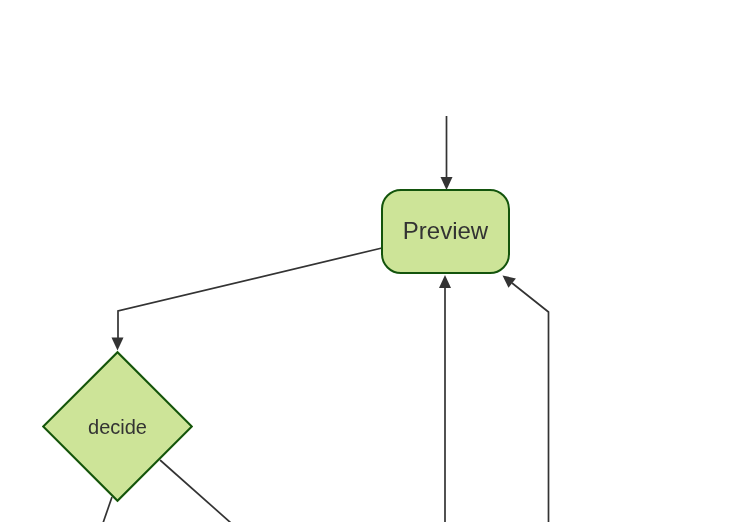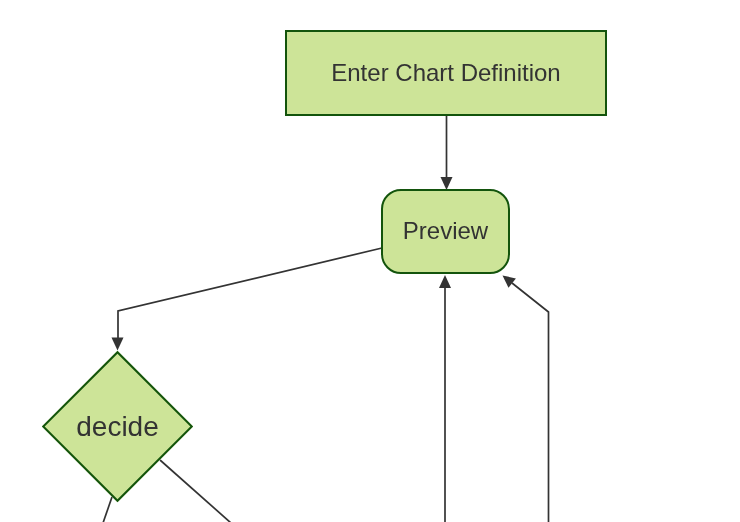--- a/index.html
+++ b/index.html
@@ -70,21 +70,21 @@
   }
   .node-diamond-label {
     position: absolute;
     z-index: 3;
     left: 42px; top: 411px;
     width: 151px; height: 32px;
     display: flex;
     align-items: center;
     justify-content: center;
     color: var(--label-text);
-    font-size: 28px;
+    font-size: 20px;
     white-space: nowrap;
   }
 </style>
 </head>
 <body>
 
 <div class="stage">
 
   <svg class="edge-layer" viewBox="0 0 740 522" xmlns="http://www.w3.org/2000/svg">
 
@@ -98,23 +98,20 @@
 
     <path class="edge" d="M160 460 L231 523"></path>
 
     <path class="edge" d="M445 523 L445 288"></path>
     <polygon class="arrowhead" points="445,275 439,288 451,288"></polygon>
 
     <path class="edge" d="M548.5 523 L548.5 312 L512 283"></path>
     <polygon class="arrowhead" points="502.5,275.5 515.9,278.4 508.5,287.8"></polygon>
   </svg>
 
-  <div class="node node-rect">
-    <span>Enter Chart Definition</span>
-  </div>
 
   <div class="node node-rounded">
     <span>Preview</span>
   </div>
 
   <div class="node-diamond-shape"></div>
   <div class="node-diamond-label">
     <span>decide</span>
   </div>
 

